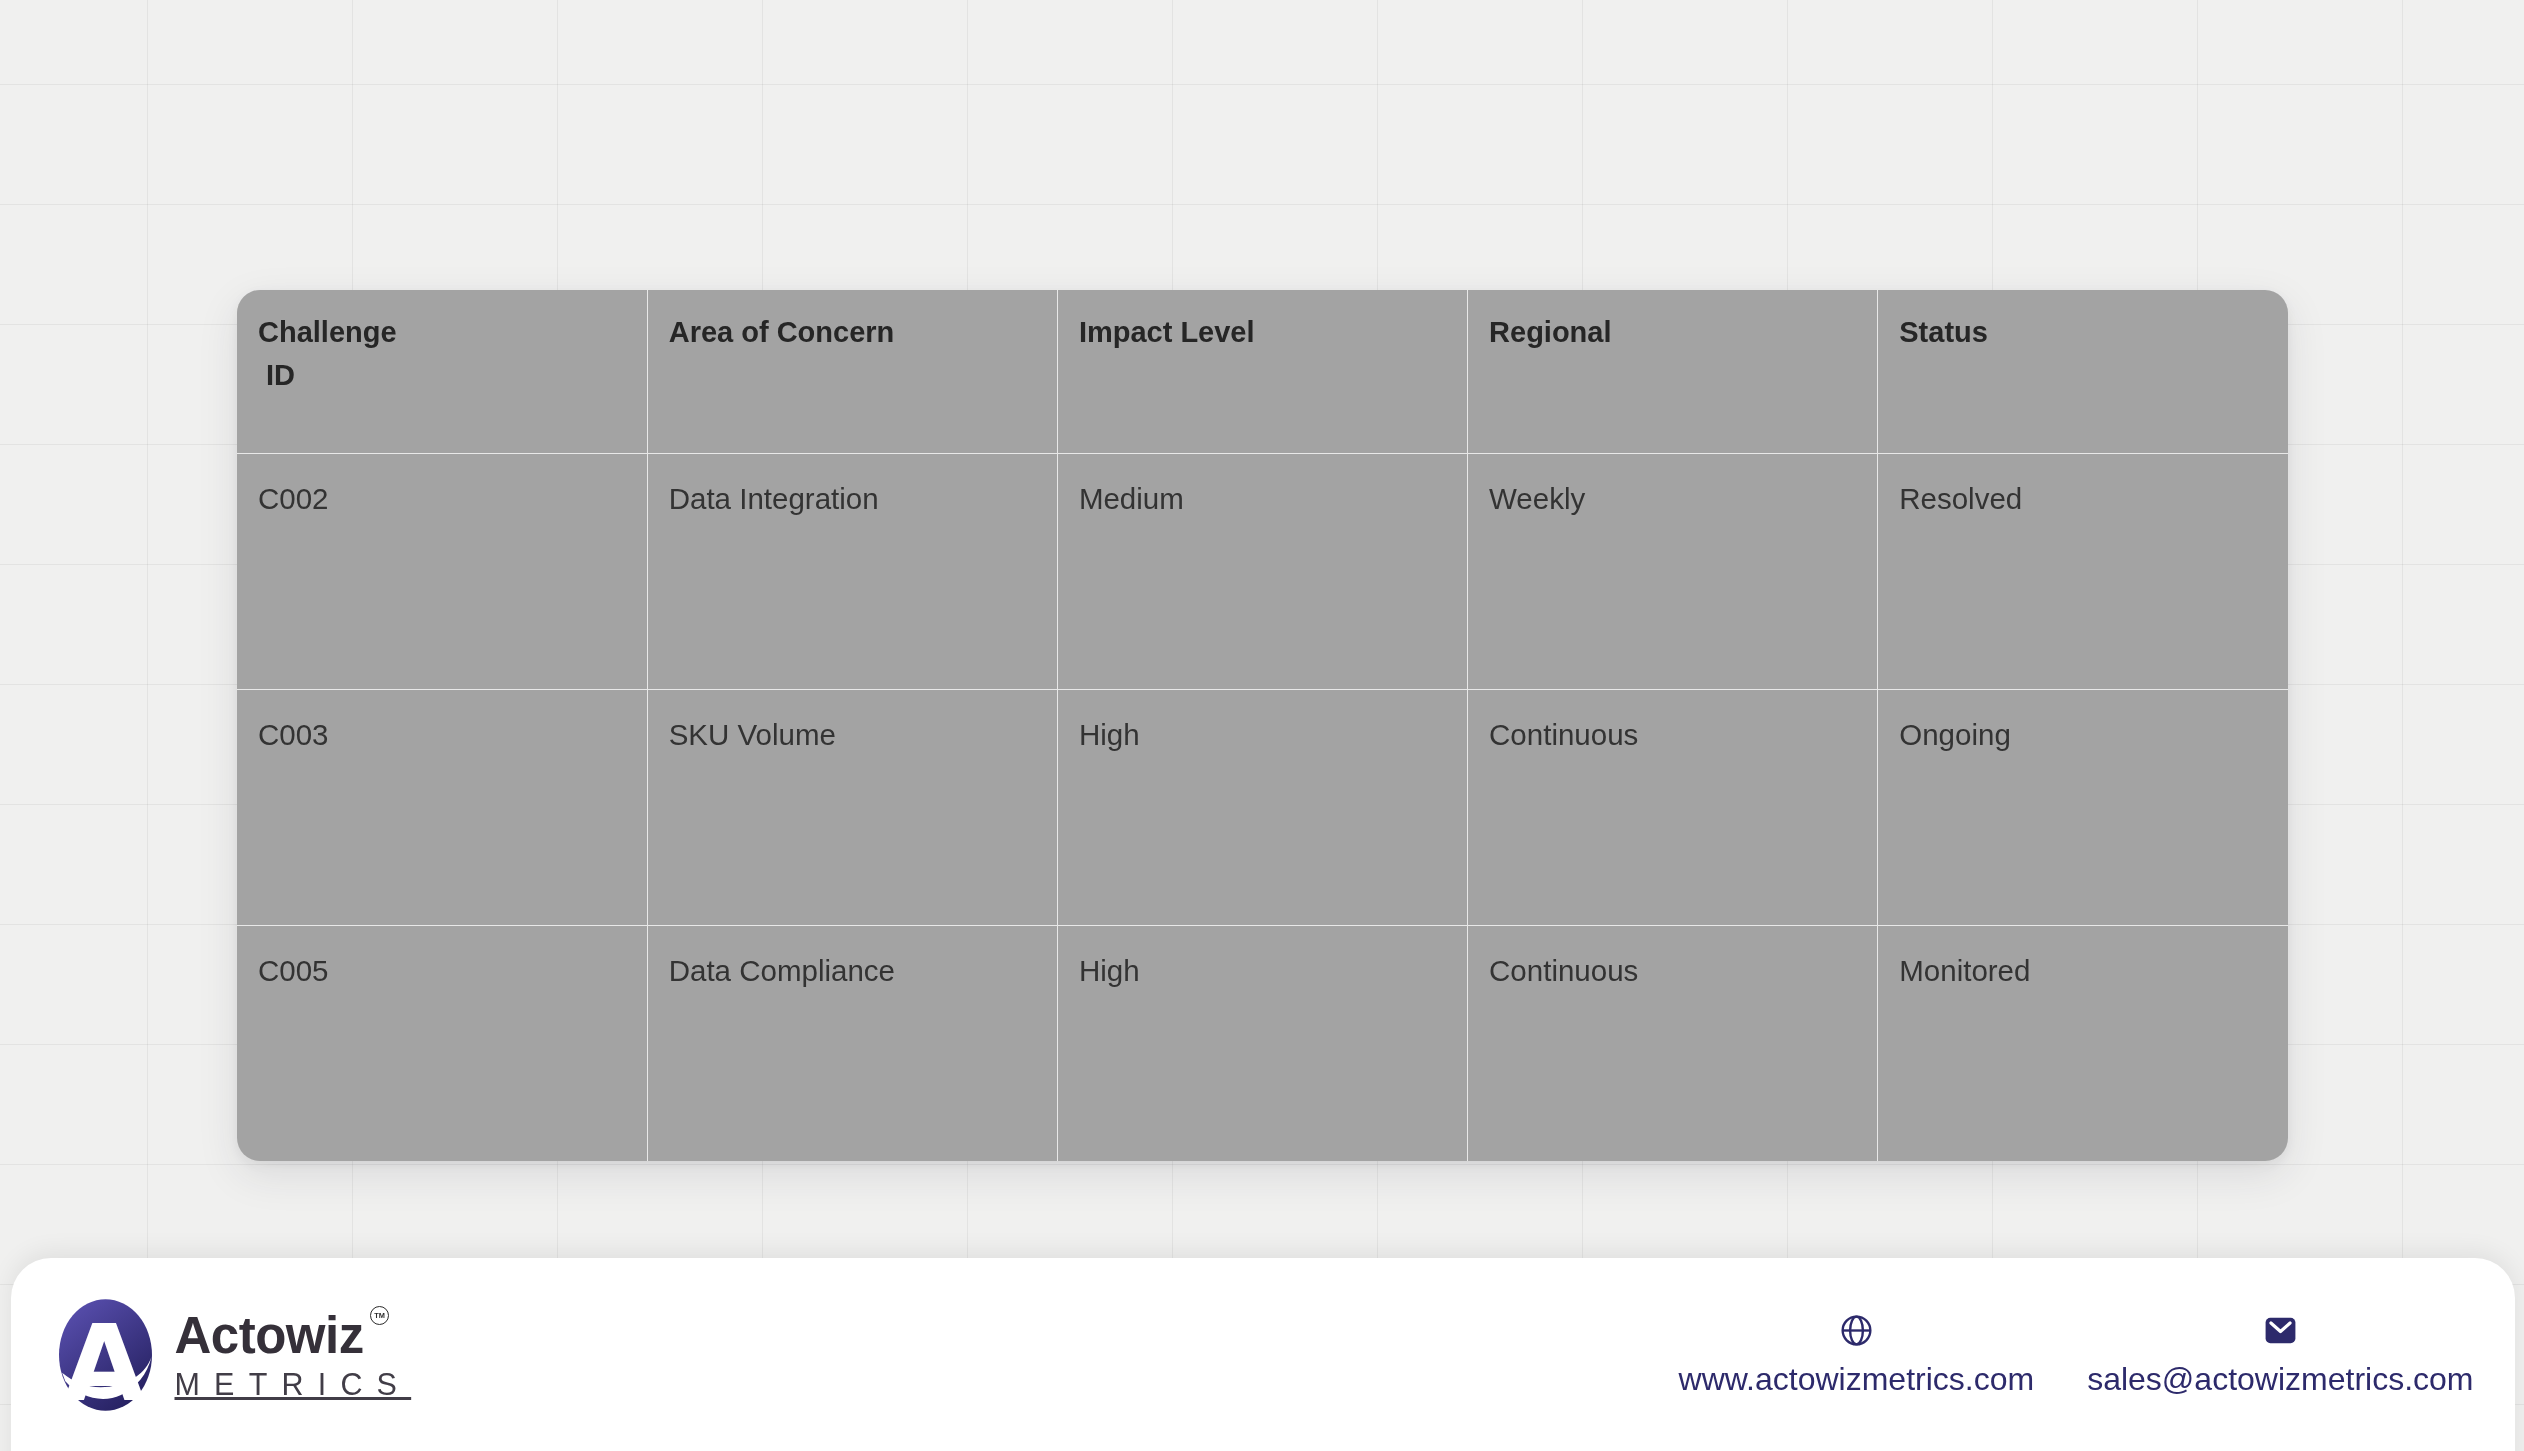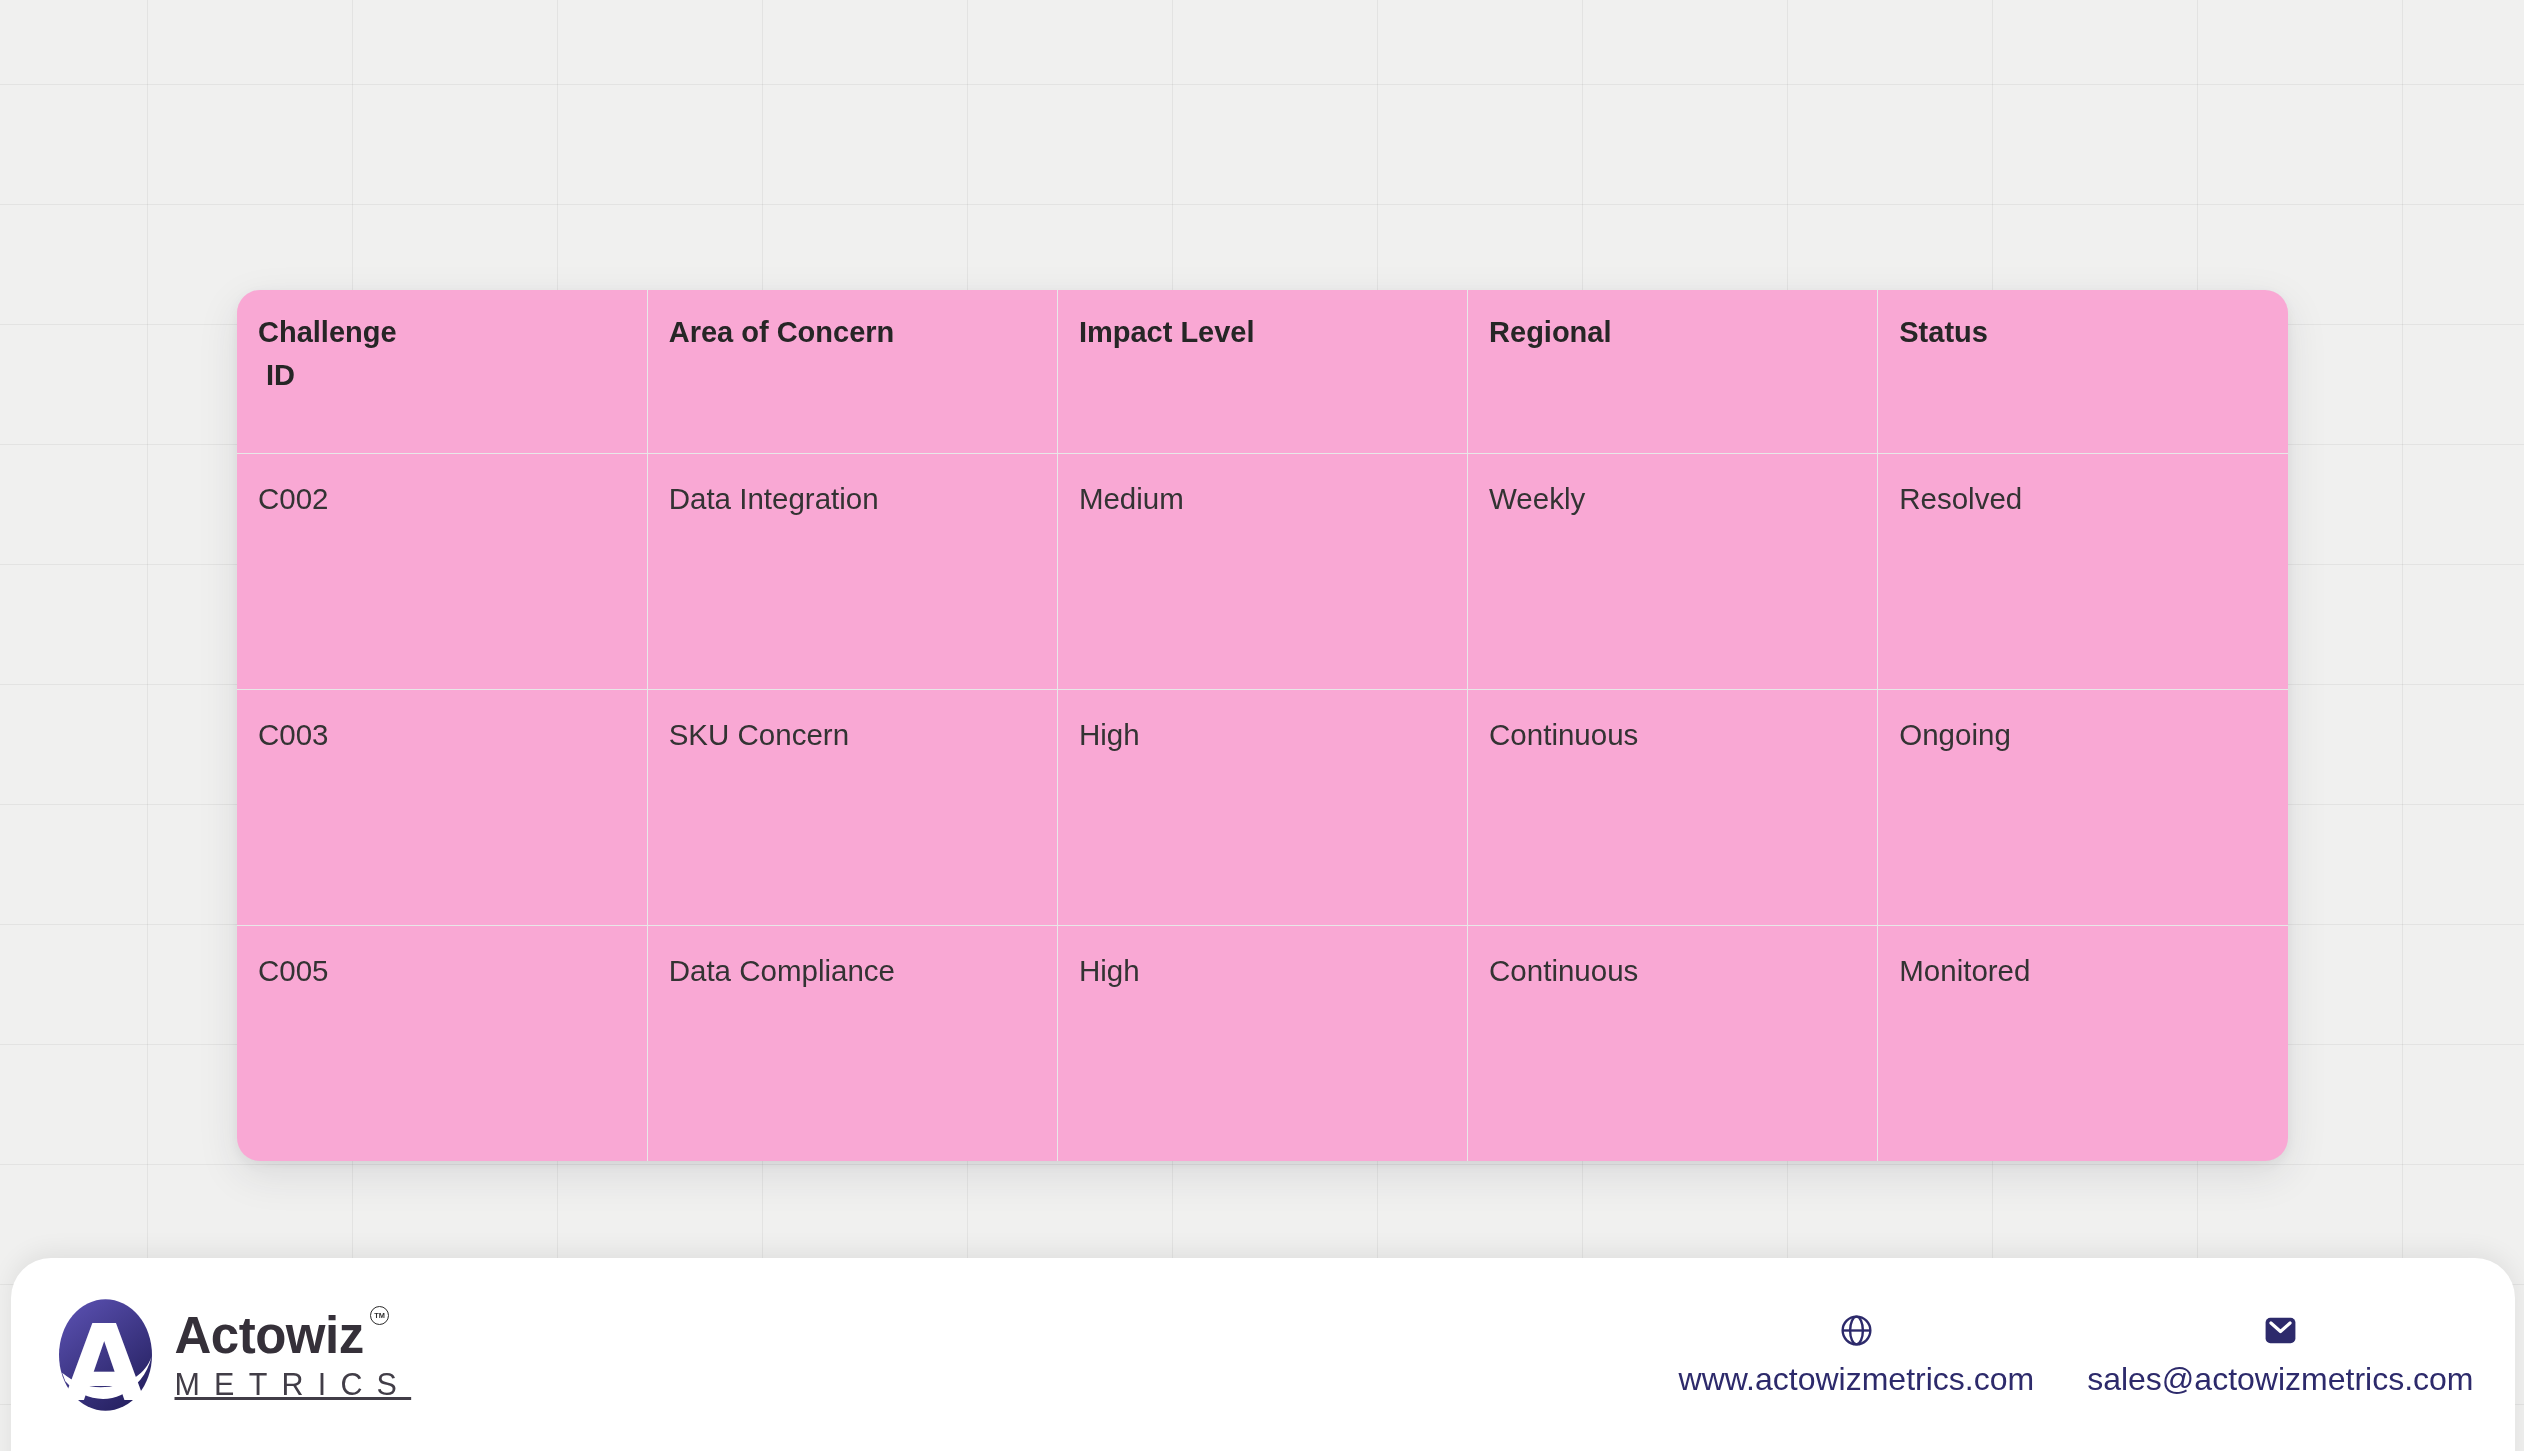--- a/index.html
+++ b/index.html
@@ -18,21 +18,21 @@
       linear-gradient(90deg, rgba(0,0,0,0.055) 0px, rgba(0,0,0,0.055) 1.1px, transparent 1.1px),
       linear-gradient(180deg, rgba(0,0,0,0.055) 0px, rgba(0,0,0,0.055) 1.1px, transparent 1.1px);
     background-size: 205px 120px;
     background-position: 147px 84px;
   }
 
   
   .table-card {
     position: absolute; left: 237px; top: 290px;
     width: 2051px; height: 871px;
-    background: #f9a8d4;
+    background: #a3a3a3;
     border-radius: 23px;
     box-shadow: 0 13.7px 42px rgba(35,35,60,0.10), 0 3.2px 10.5px rgba(0,0,0,0.05);
     overflow: hidden;
   }
   table.challenges {
     width: 100%; height: 100%;
     border-collapse: collapse; table-layout: fixed;
   }
   .challenges th, .challenges td {
     box-sizing: border-box;
@@ -113,21 +113,21 @@
     <tbody>
       <tr>
         <td>C002</td>
         <td>Data Integration</td>
         <td>Medium</td>
         <td>Weekly</td>
         <td>Resolved</td>
       </tr>
       <tr>
         <td>C003</td>
-        <td>SKU Concern</td>
+        <td>SKU Volume</td>
         <td>High</td>
         <td>Continuous</td>
         <td>Ongoing</td>
       </tr>
       <tr>
         <td>C005</td>
         <td>Data Compliance</td>
         <td>High</td>
         <td>Continuous</td>
         <td>Monitored</td>

